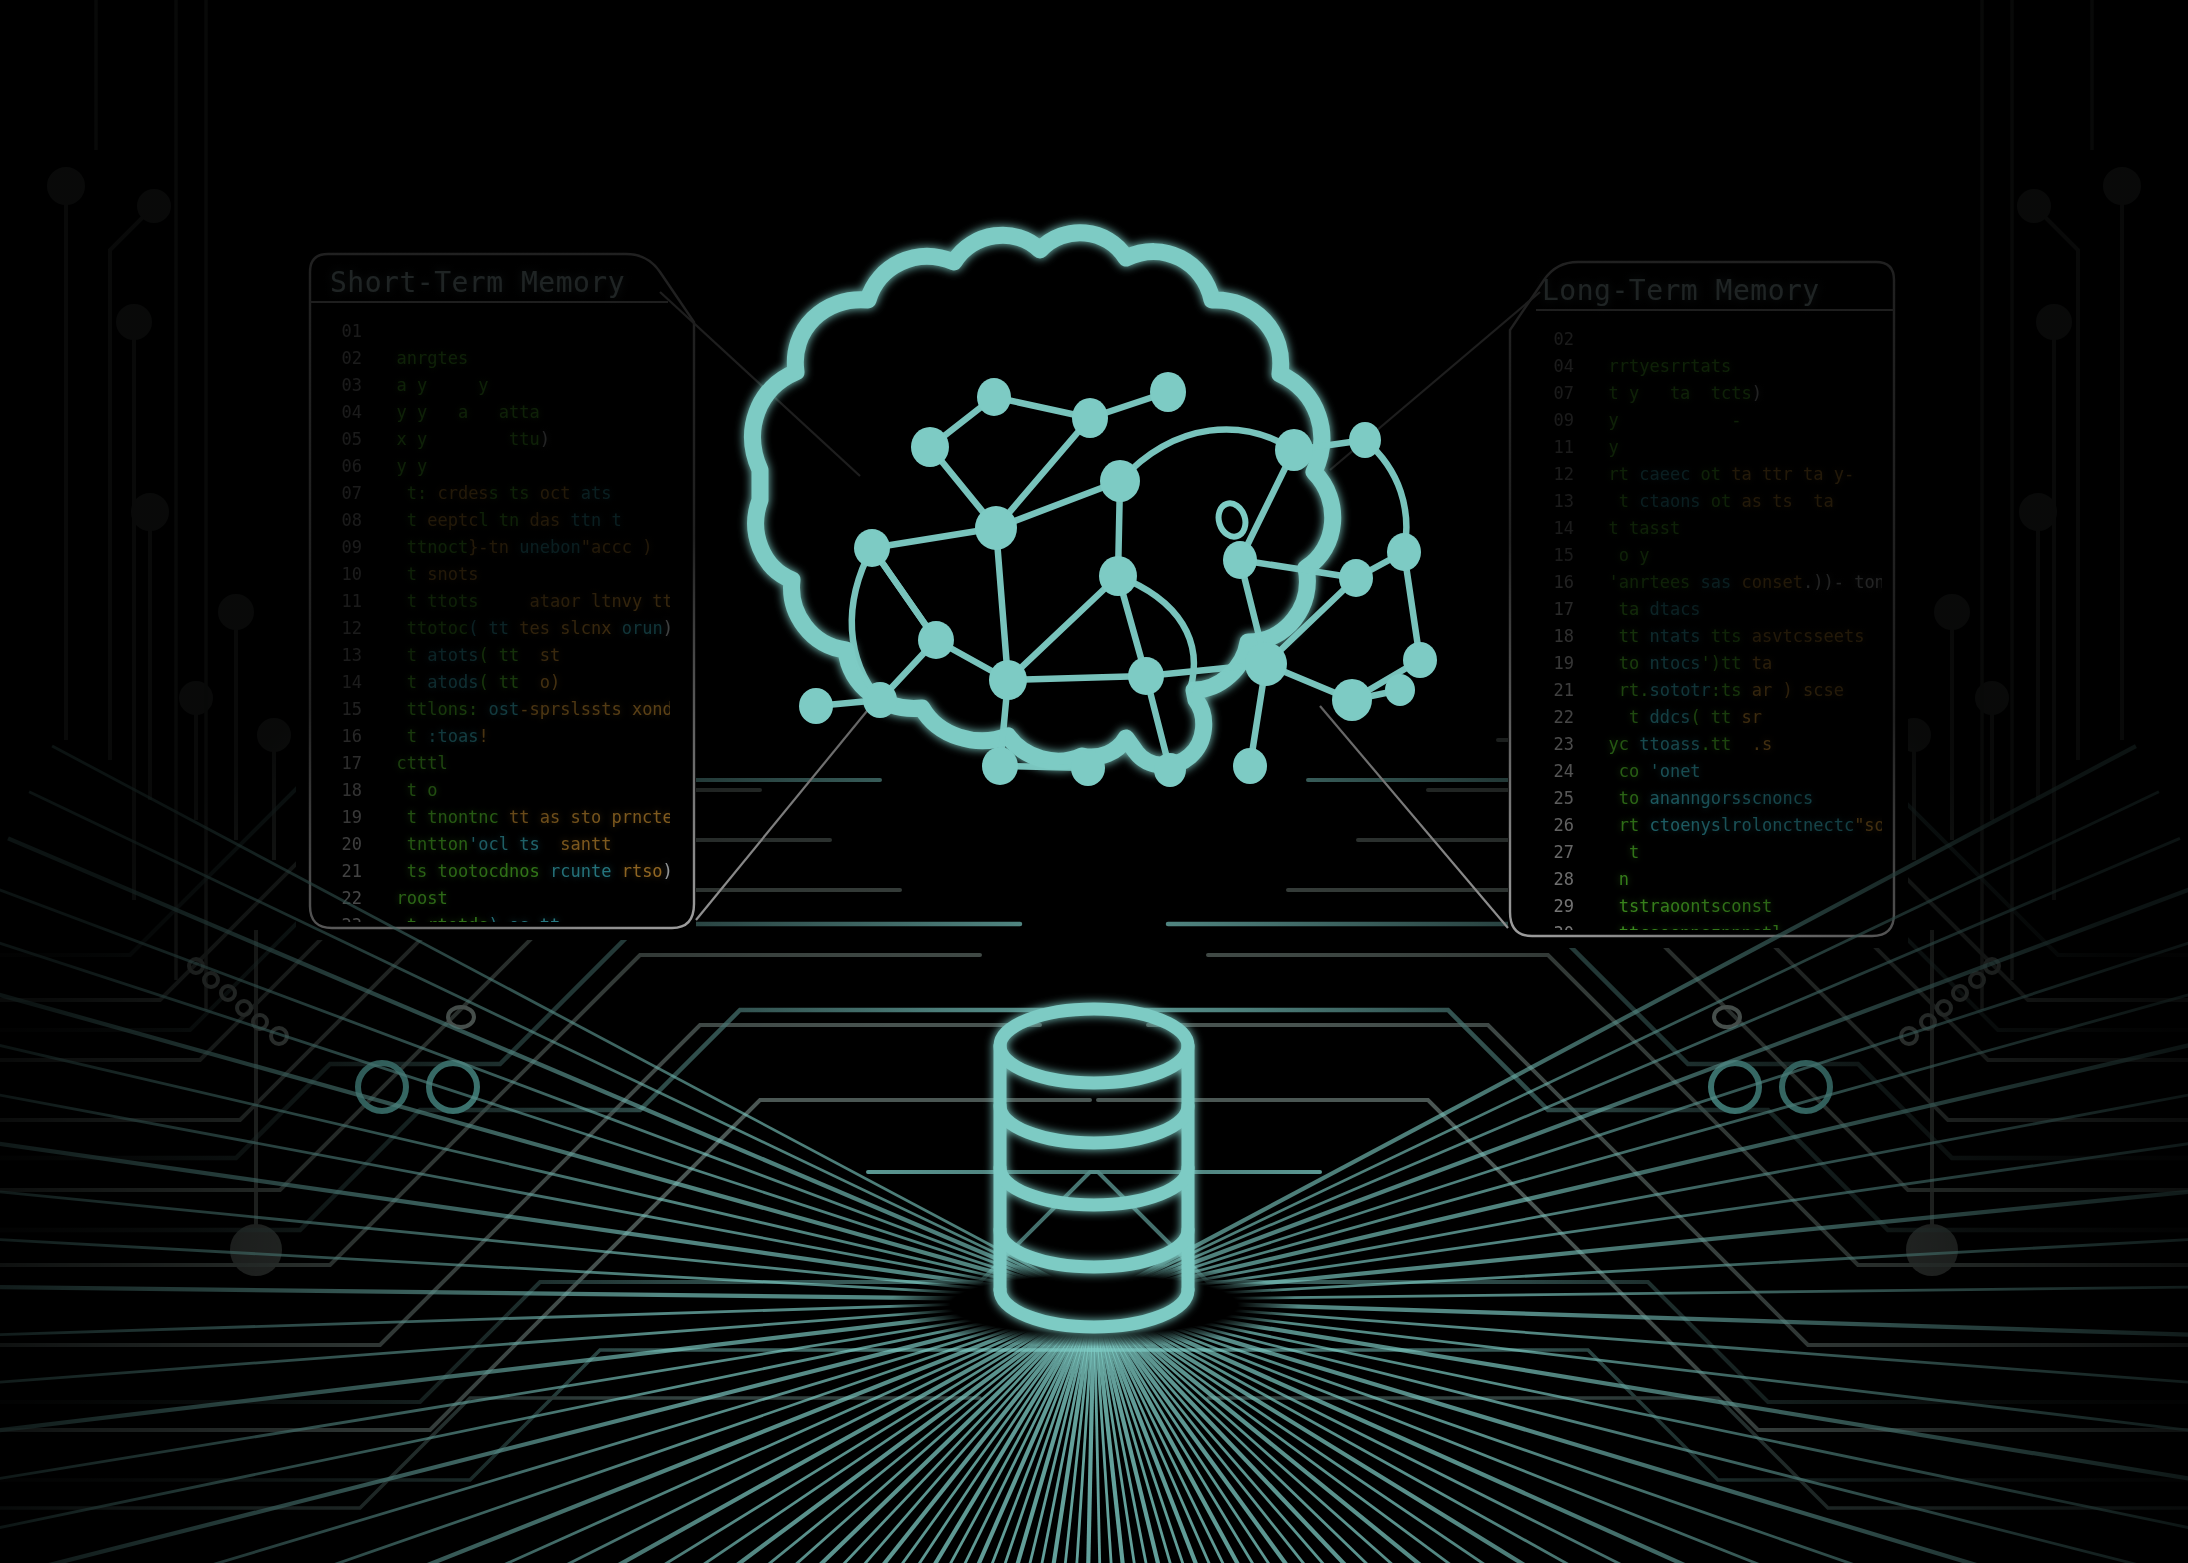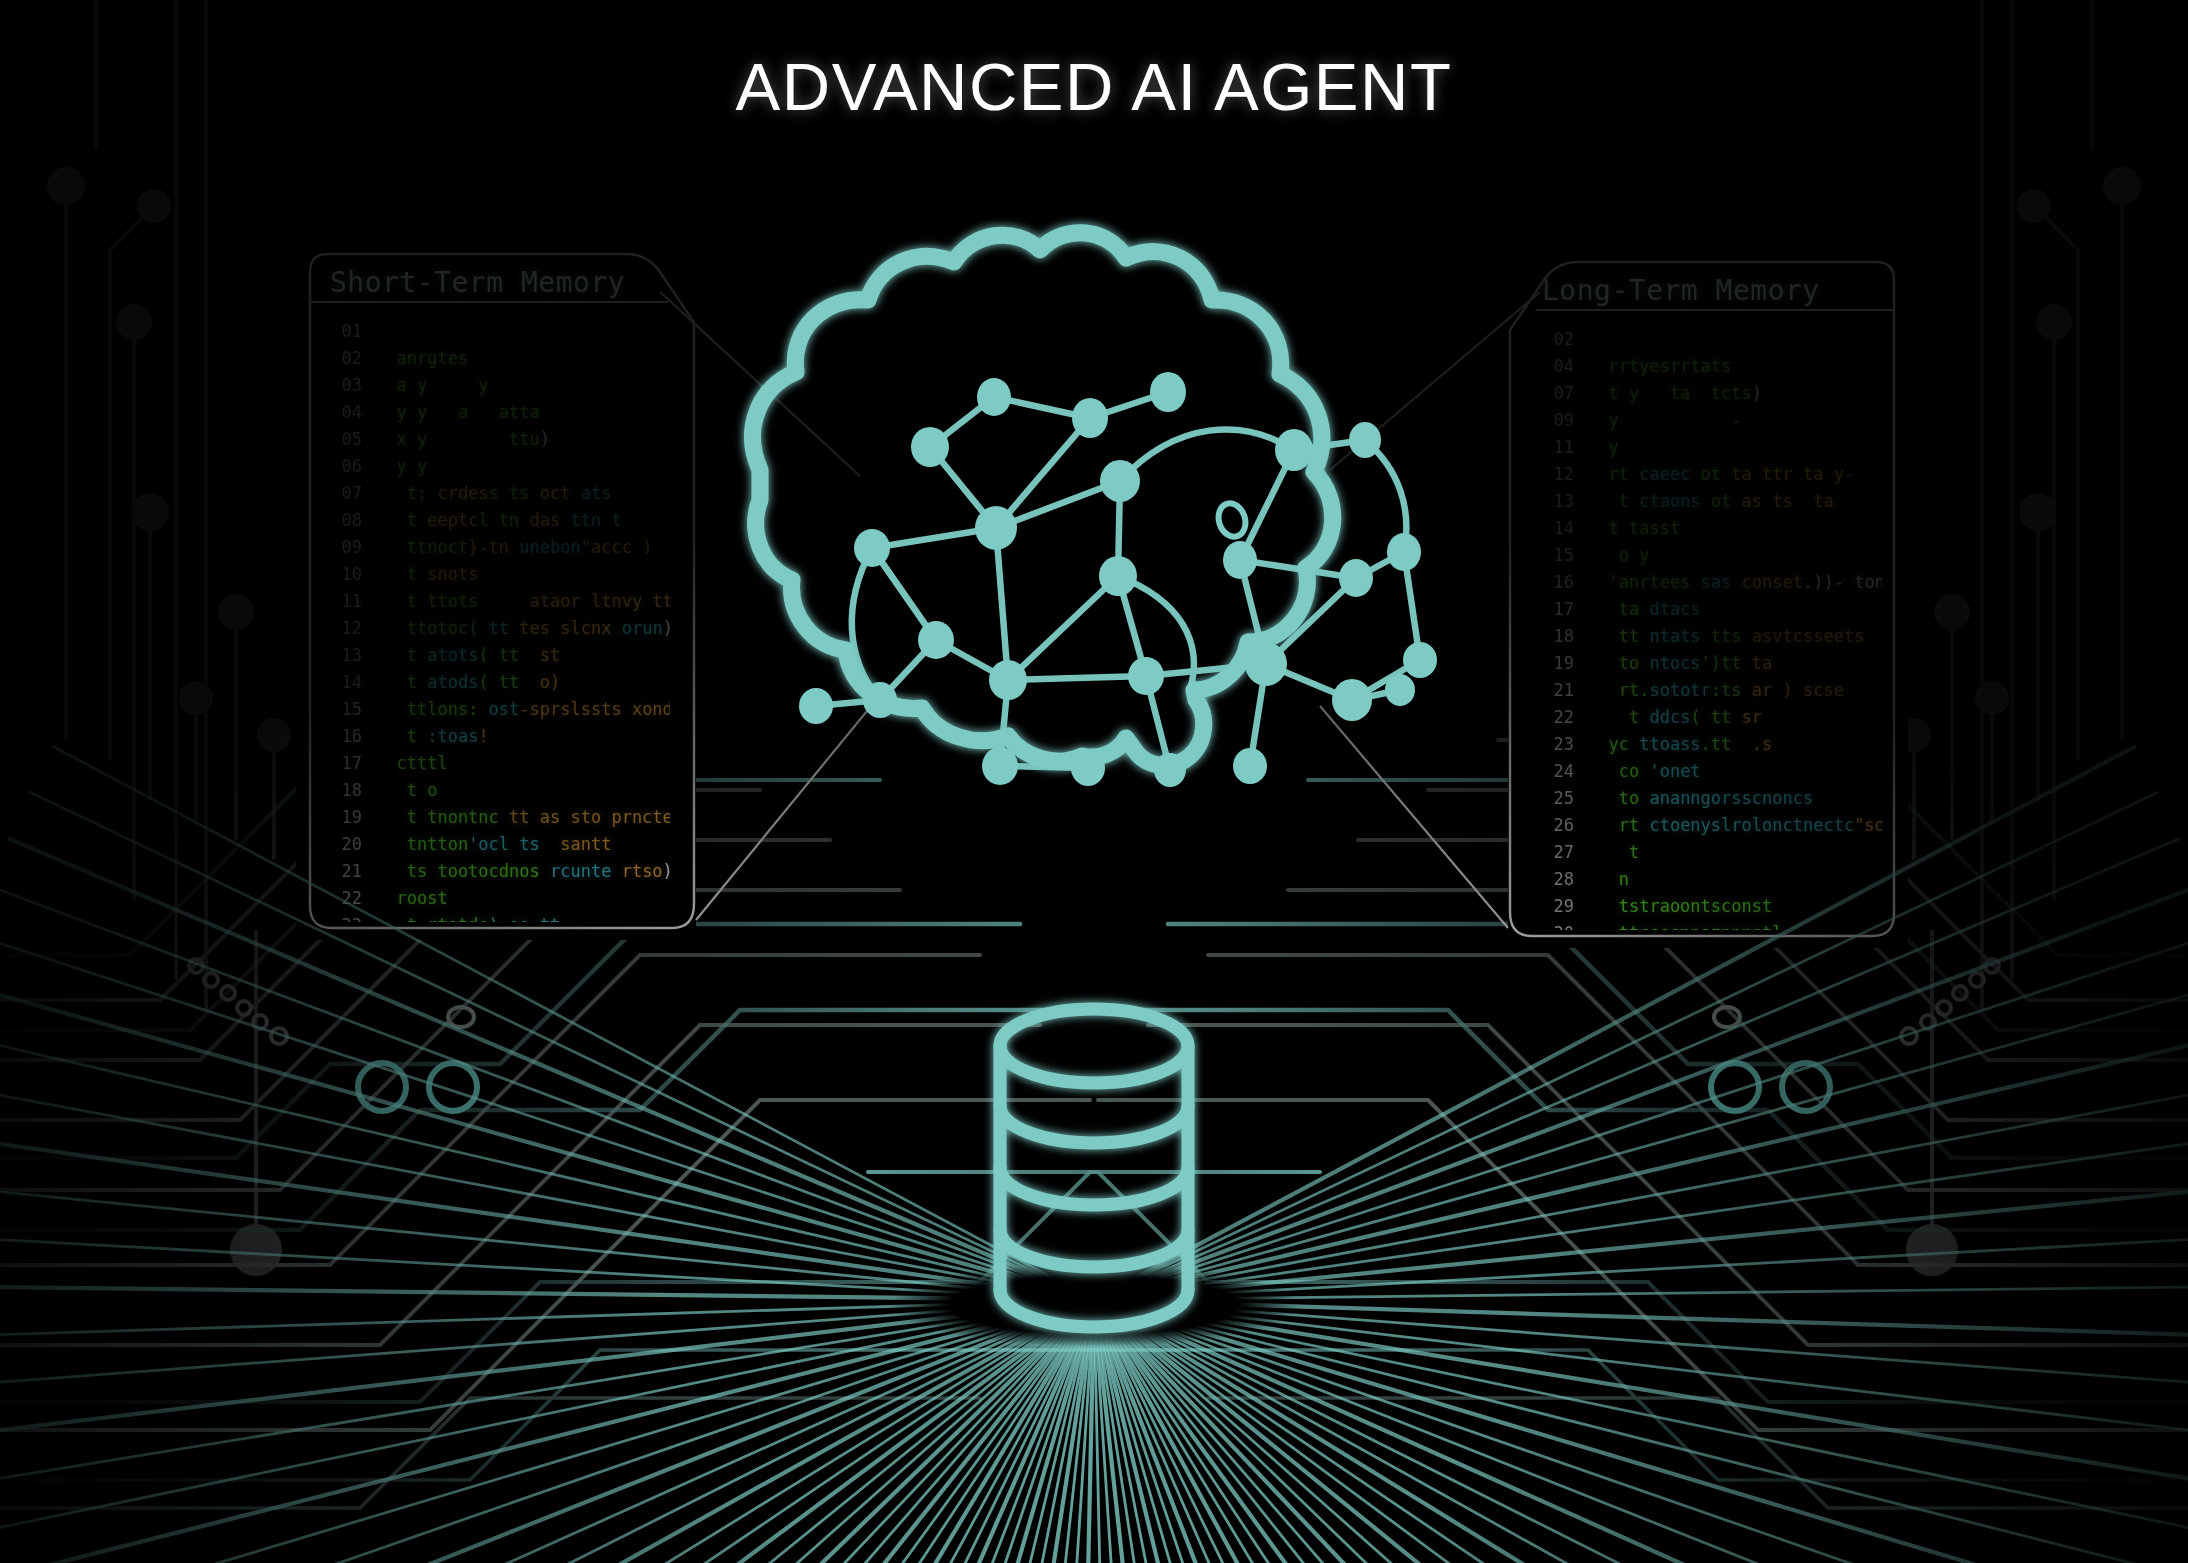--- a/index.html
+++ b/index.html
@@ -231,21 +231,20 @@
       <circle cx="1960" cy="993" r="7" fill="none" stroke="#5a635f" stroke-width="4"></circle>
       <circle cx="1944" cy="1008" r="7" fill="none" stroke="#5a635f" stroke-width="4"></circle>
       <circle cx="1928" cy="1022" r="7" fill="none" stroke="#5a635f" stroke-width="4"></circle>
       <circle cx="1909" cy="1036" r="8" fill="none" stroke="#5a635f" stroke-width="4"></circle>
       <ellipse cx="1727" cy="1017" rx="13" ry="10" fill="none" stroke="#6e7b76" stroke-width="4"></ellipse>
       <circle cx="1806" cy="1087" r="24" fill="none" stroke="#55a39d" stroke-width="6"></circle>
       <circle cx="1735" cy="1087" r="24" fill="none" stroke="#55a39d" stroke-width="6"></circle>
     </g>
   </svg>
 
-  <div id="title">ADVANCED AI AGENT</div>
 
   <div class="panel" id="panel-left" style="left:296px; top:228px; width:400px; height:712px;">
     <svg class="panel-frame" viewBox="0 0 400 712" preserveAspectRatio="none">
       <path d="M14,44 Q14,26 32,26 L330,26 Q352,26 364,44 L398,94 L398,676 Q398,700 376,700 L36,700 Q14,700 14,678 Z" fill="#000000" stroke="#d8d8d8" stroke-width="2.4"></path>
       <path d="M14,74 L372,74" stroke="#c9c9c9" stroke-width="2"></path>
     </svg>
     <div class="panel-inner">
       <div class="panel-head">
         <span class="panel-title">Short-Term Memory</span>
       </div>

